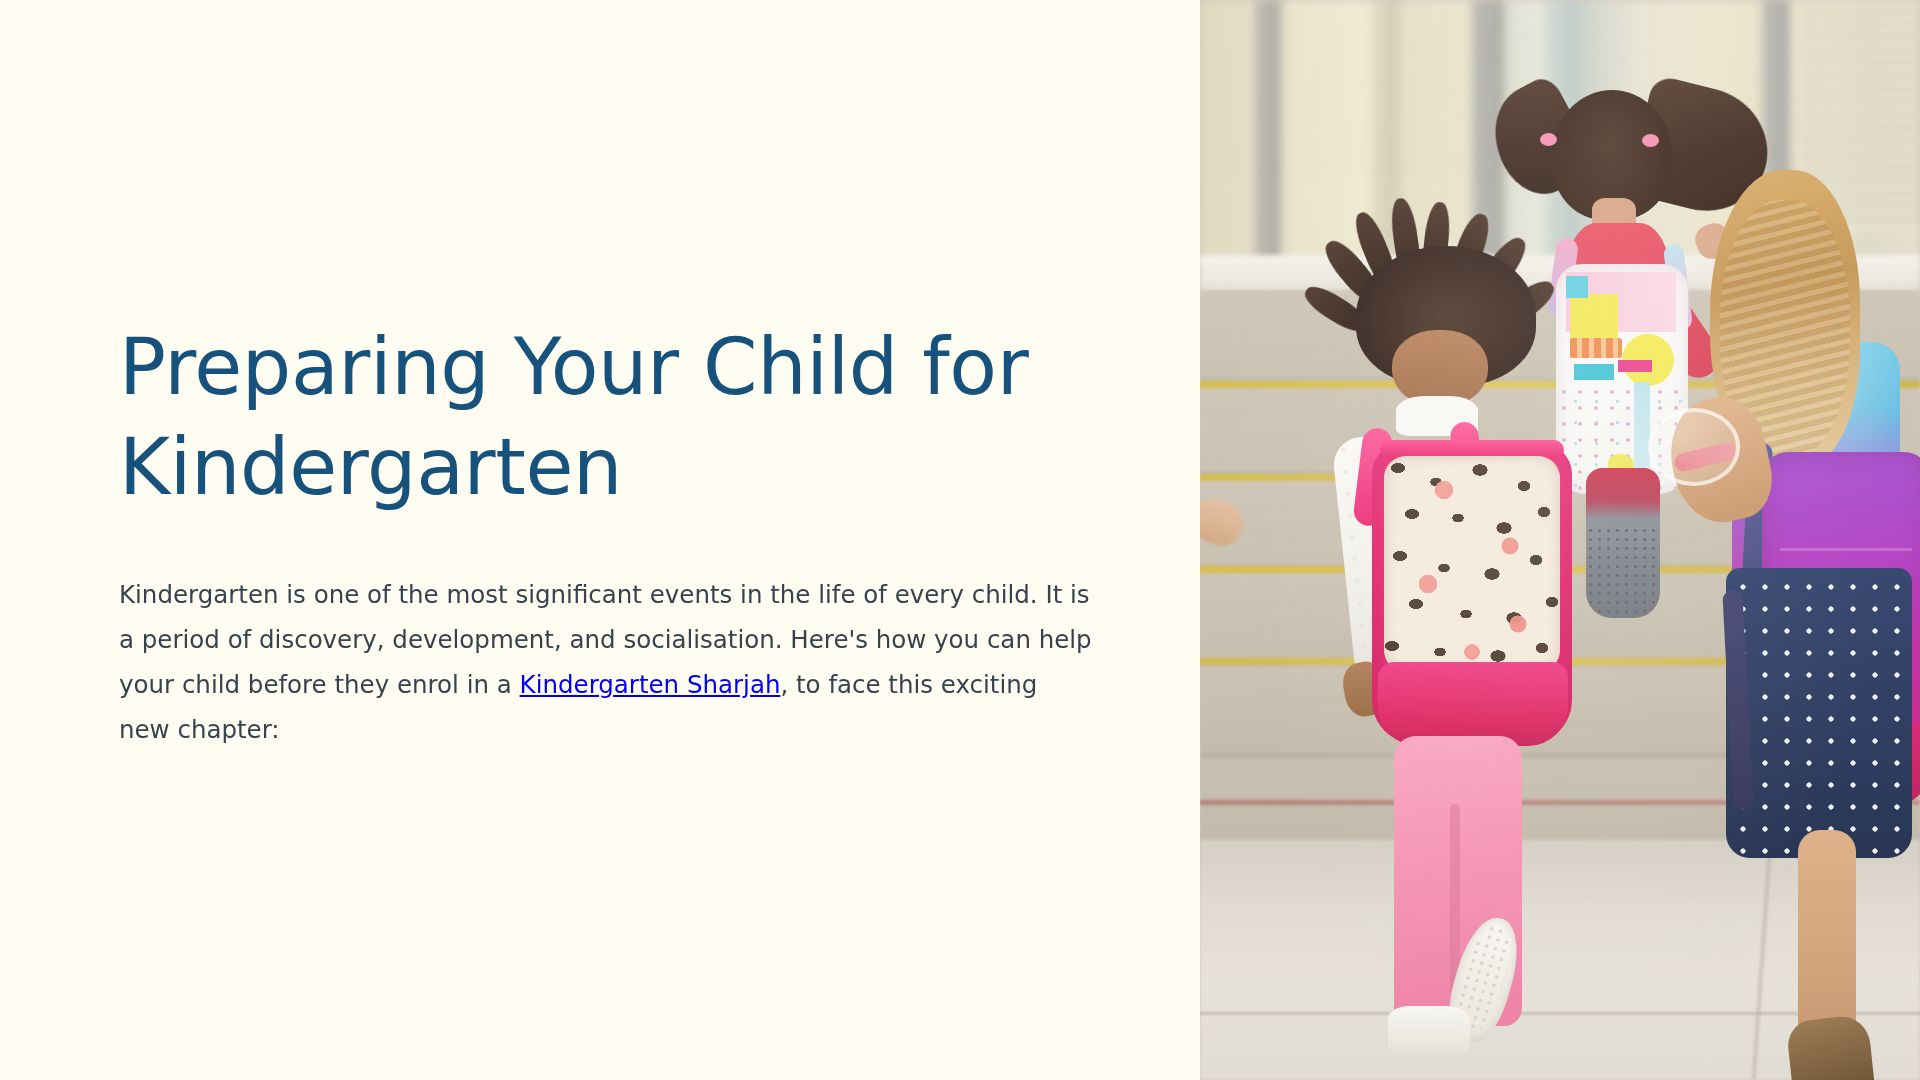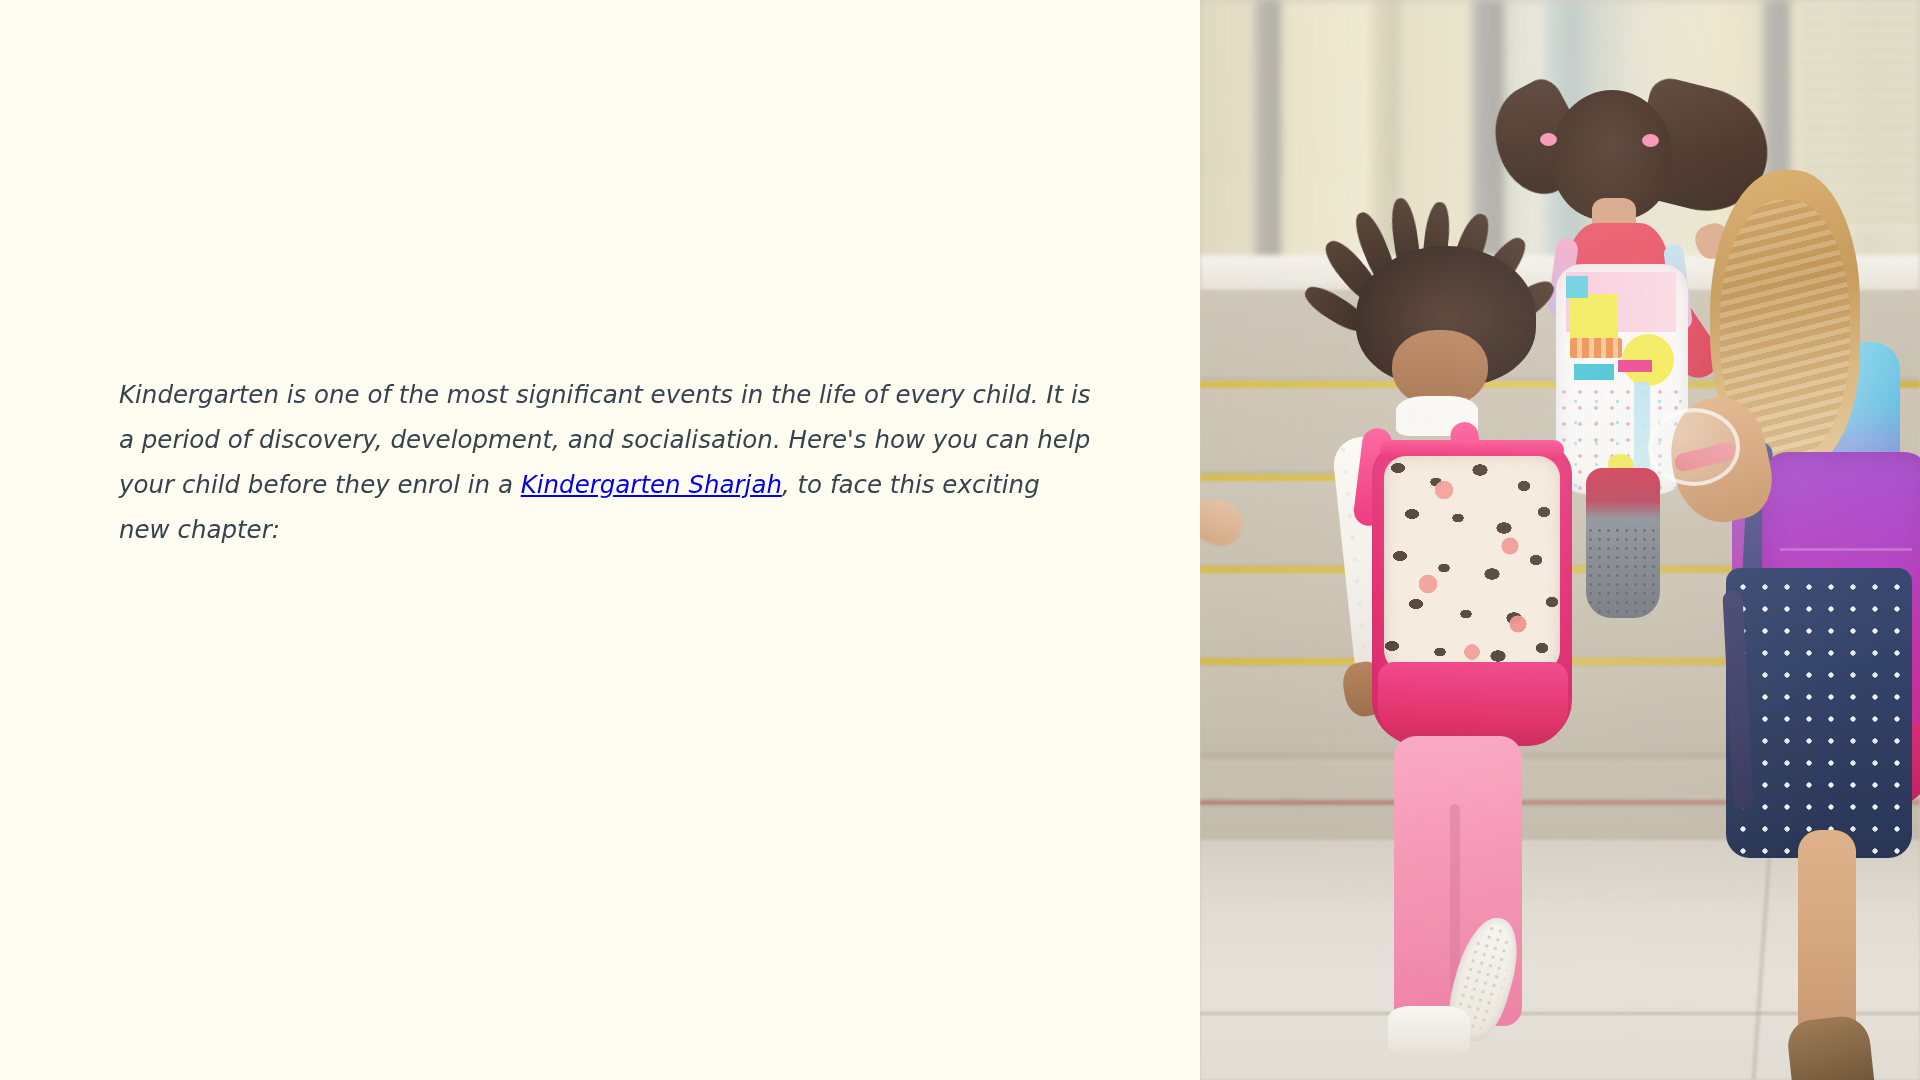--- a/index.html
+++ b/index.html
@@ -51,21 +51,20 @@
   }
 
   .lede {
     margin-top:54px;
     font-family:"DejaVu Sans", sans-serif;
     font-size:24.5px;
     line-height:1.84;
     color:#36434E;
     max-width:975px;
     font-weight:400;
-    font-style:italic;
   }
 
   .lede a.inline-link {
     color:#0000EE;
     text-decoration:underline;
     text-underline-offset:2px;
     cursor:pointer;
   }
 
   
@@ -570,20 +569,21 @@
   .photo-soft { position:absolute; inset:0; backdrop-filter:blur(.4px); pointer-events:none; }
 </style>
 </head>
 <body>
 
 <div class="page">
 
   <section class="text-pane">
     <div class="text-inner">
 
+      <h1 class="headline">Preparing Your Child for Kindergarten</h1>
 
       <p class="lede">
         <span>Kindergarten is one of the most significant events in the life of every child. It is a period of discovery, development, and socialisation. Here's how you can help your child before they enrol in a </span><a class="inline-link" href="#">Kindergarten Sharjah</a><span>, to face this exciting new chapter:</span>
       </p>
 
     </div>
   </section>
 
   <section class="photo-pane">
     <figure class="photo" aria-label="Three children wearing colourful backpacks running up concrete school steps">

